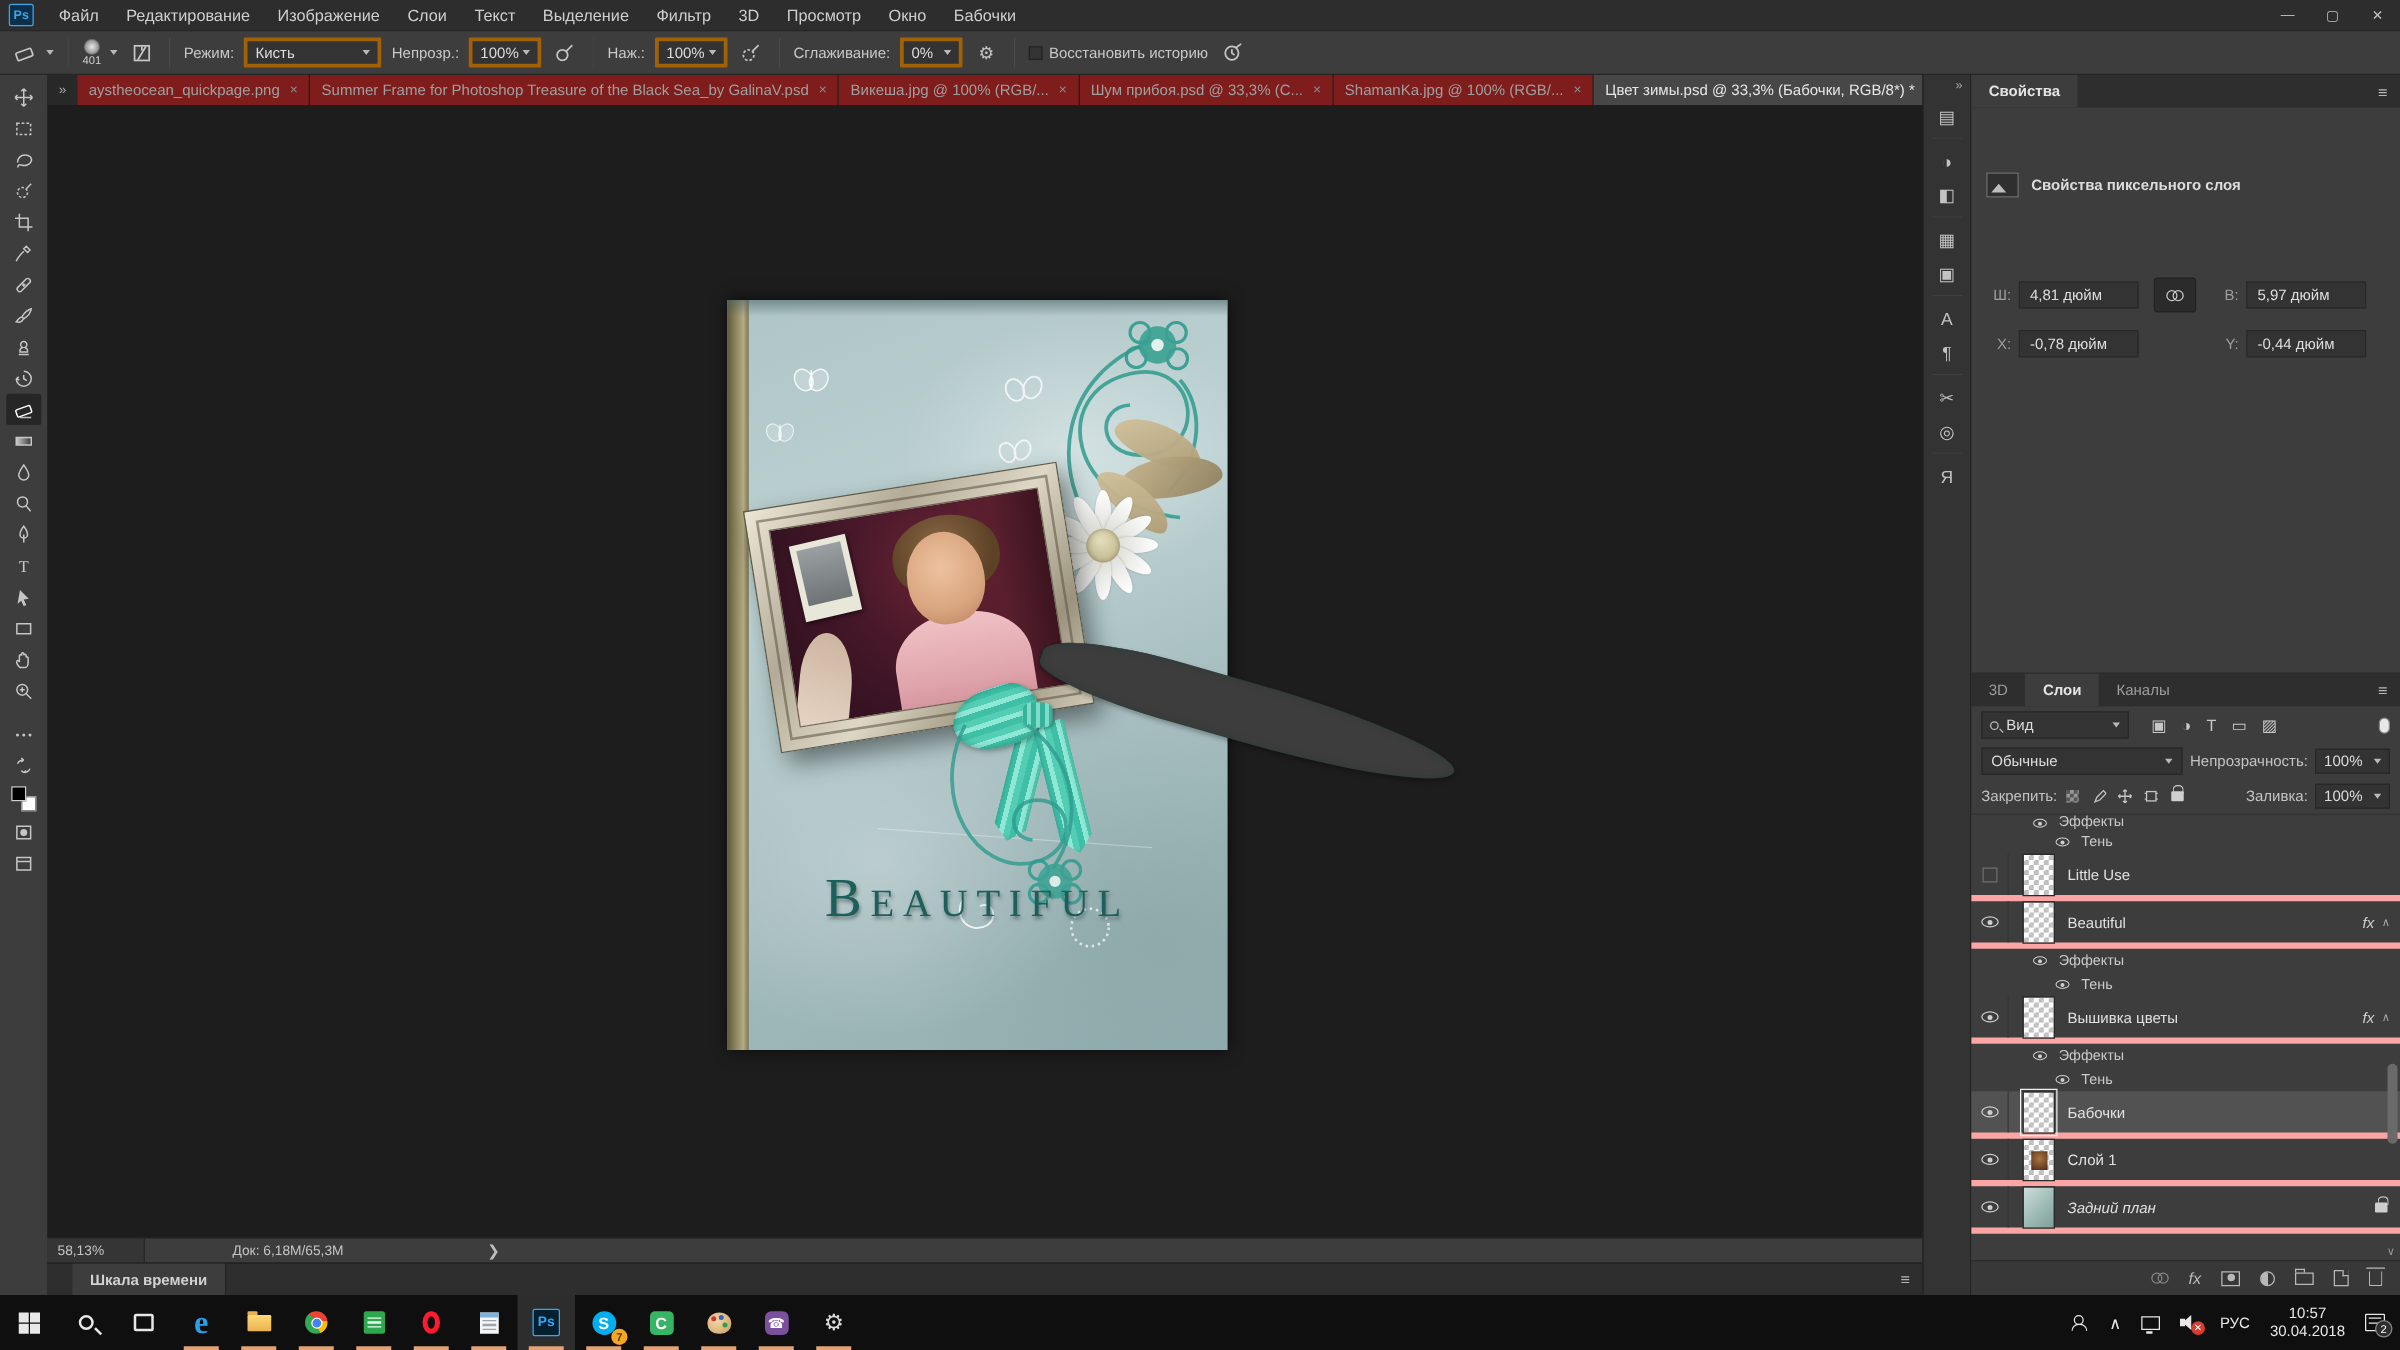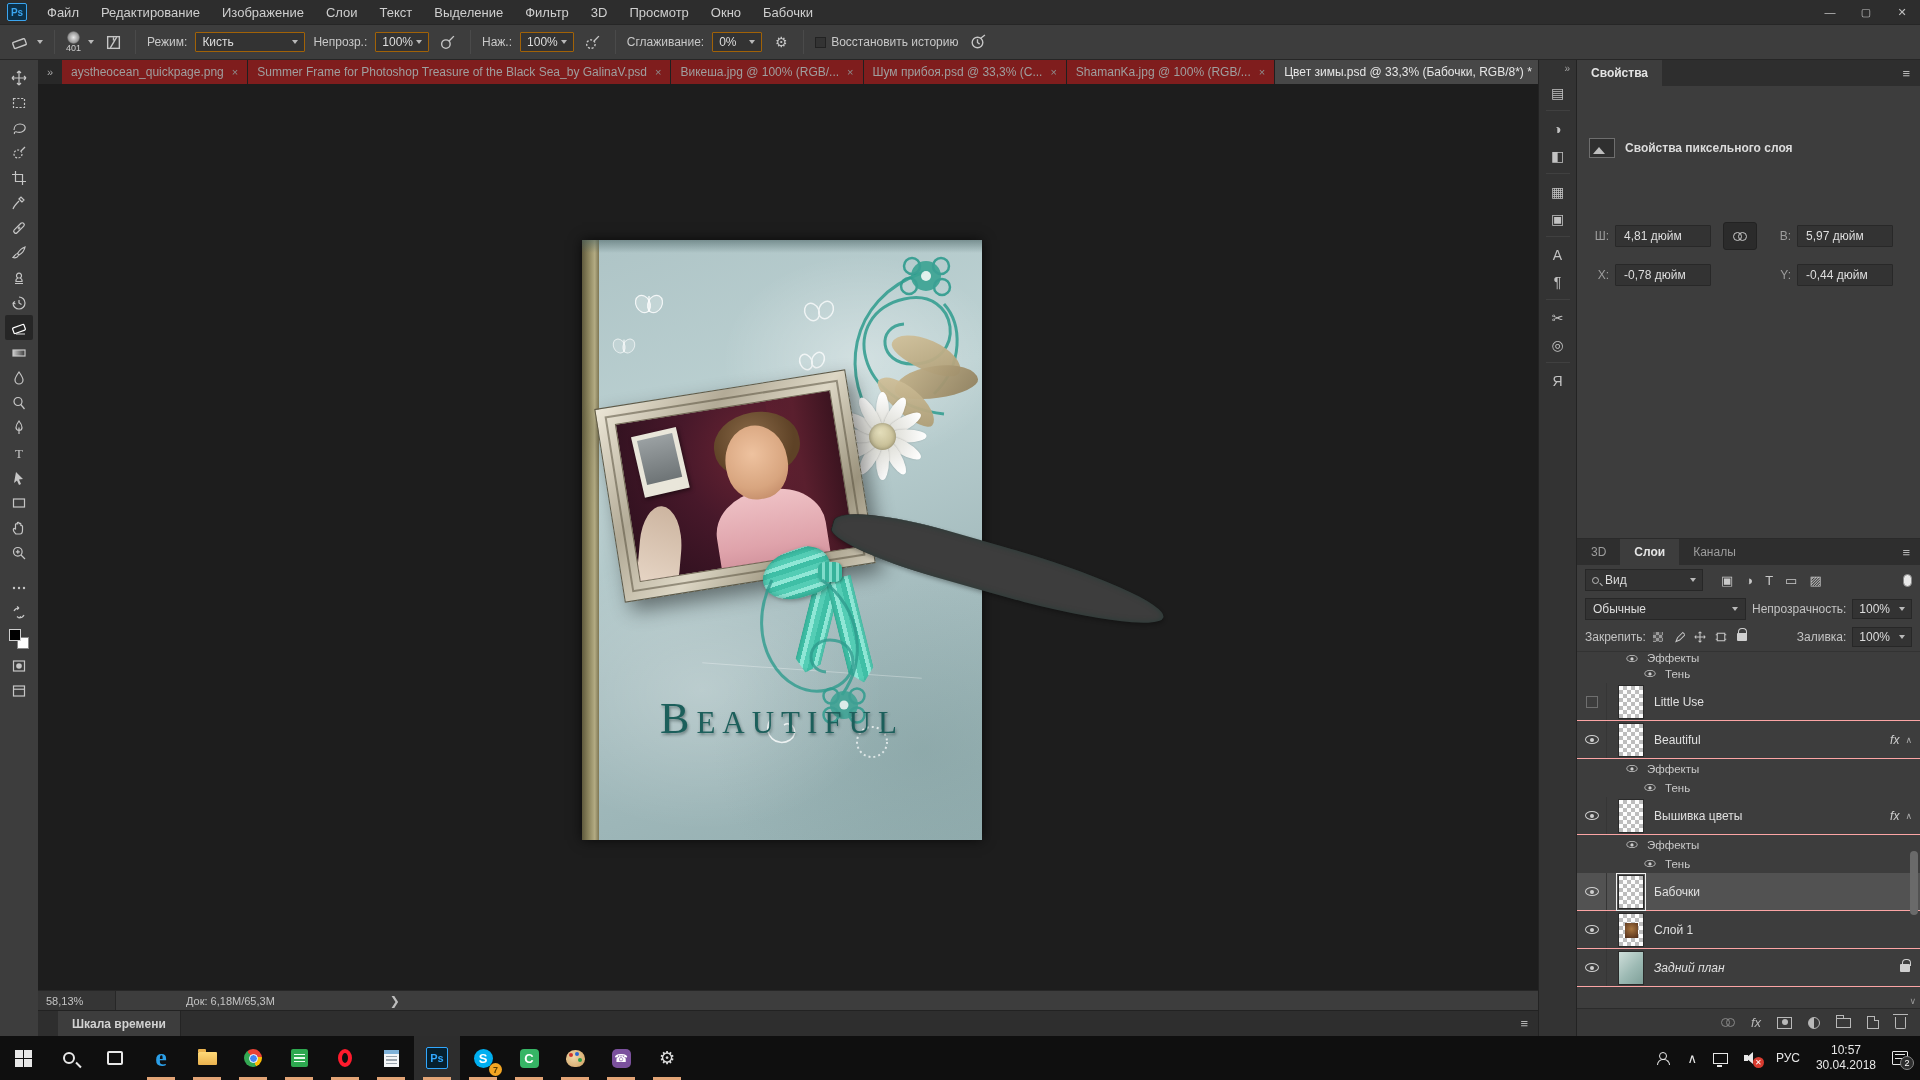--- a/index.html
+++ b/index.html
@@ -14,21 +14,21 @@
   .menu-item { padding:0 11px; height:24px; display:flex; align-items:center; cursor:default; }
   .win-controls { margin-left:auto; display:flex; height:24px; }
   .win-btn { width:36px; display:flex; align-items:center; justify-content:center; color:#c0c0c0; font-size:11px; }
 
   
   .optionsbar { height:36px; background:#3d3d3d; border-top:1px solid #262626; border-bottom:1px solid #262626;
     display:flex; align-items:center; gap:8px; padding:0 8px; font-size:12px; color:#c8c8c8; flex:none; }
   .ob-group { display:flex; align-items:center; gap:4px; }
   .caret { width:0; height:0; border-left:3.5px solid transparent; border-right:3.5px solid transparent; border-top:4px solid #b9b9b9; margin-left:3px; }
   .ob-sep { width:1px; height:24px; background:#2c2c2c; border-right:1px solid #4a4a4a; margin:0 3px; }
-  .ob-select { display:flex; align-items:center; background:#333; border:1px solid #a16207; border-radius:1px;
+  .ob-select { display:flex; align-items:center; background:#333; border:3px solid #a16207; border-radius:1px;
     padding:2px 6px; min-width:56px; justify-content:space-between; color:#ddd; }
   .ob-select.narrow { min-width:50px; }
   .brush-preview { display:flex; flex-direction:column; align-items:center; line-height:9px; }
   .brush-dot { width:13px; height:13px; border-radius:50%; background:radial-gradient(circle,#e8e8e8 0%,#9a9a9a 55%,rgba(120,120,120,0) 75%); }
   .brush-size { font-size:9px; color:#cfcfcf; }
   .ob-icon { width:22px; height:22px; display:flex; align-items:center; justify-content:center; color:#c6c6c6; font-size:14px; }
   .ob-icon svg { width:17px; height:17px; stroke:#c6c6c6; fill:none; stroke-width:1.3; }
   .checkbox { width:11px; height:11px; background:#333; border:1px solid #222; margin-right:5px; }
   .ob-check { display:flex; align-items:center; }
 
@@ -173,21 +173,21 @@
   .blend-select { width:162px; display:flex; align-items:center; justify-content:space-between; background:#333;
     border:1px solid #272727; padding:3px 7px; color:#ddd; }
   .small-box { background:#333; border:1px solid #272727; padding:2px 6px; color:#ddd; display:flex; align-items:center; gap:6px; }
   .lock-icons { display:flex; gap:9px; align-items:center; color:#c5c5c5; font-size:12px; }
   .lock-icons .mini { width:12px; height:12px; display:flex; align-items:center; justify-content:center; }
   .mini-checker { width:10px; height:10px;
     background-image:linear-gradient(45deg,#999 25%,transparent 25%,transparent 75%,#999 75%),linear-gradient(45deg,#999 25%,#555 25%,#555 75%,#999 75%);
     background-size:6px 6px; background-position:0 0,3px 3px; }
 
   .layer-list { flex:1; background:#3d3d3d; border-top:1px solid #333; overflow:hidden; position:relative; min-height:0; }
-  .lrow { height:38px; display:flex; align-items:center; border-bottom:1px solid #fca5a5;justify-content:center; }
+  .lrow { height:38px; display:flex; align-items:center; border-bottom:5px solid #fca5a5;justify-content:center; }
   .lrow.selected { background:#525252; }
   .eyecell { width:30px; height:100%; border-right:1px solid #363636; display:flex; align-items:center; justify-content:center; flex:none; }
   .eye { width:14px; height:9px; border:1.2px solid #cfcfcf; border-radius:50%; position:relative; }
   .eye::after { content:""; position:absolute; left:4px; top:1.5px; width:4px; height:4px; background:#cfcfcf; border-radius:50%; }
   .novis { width:12px; height:12px; border:1px solid #6f6f6f; }
   .thumb { width:26px; height:34px; margin:0 10px 0 11px; border:1px solid #2a2a2a; flex:none; position:relative;
     background-image:linear-gradient(45deg,#bdbdbd 25%,transparent 25%,transparent 75%,#bdbdbd 75%),linear-gradient(45deg,#bdbdbd 25%,#fdfdfd 25%,#fdfdfd 75%,#bdbdbd 75%);
     background-size:8px 8px; background-position:0 0,4px 4px; }
   .thumb.sel { outline:1px solid #f0f0f0; outline-offset:1px; }
   .thumb.photo::after { content:""; position:absolute; left:6px; top:9px; width:13px; height:15px;

